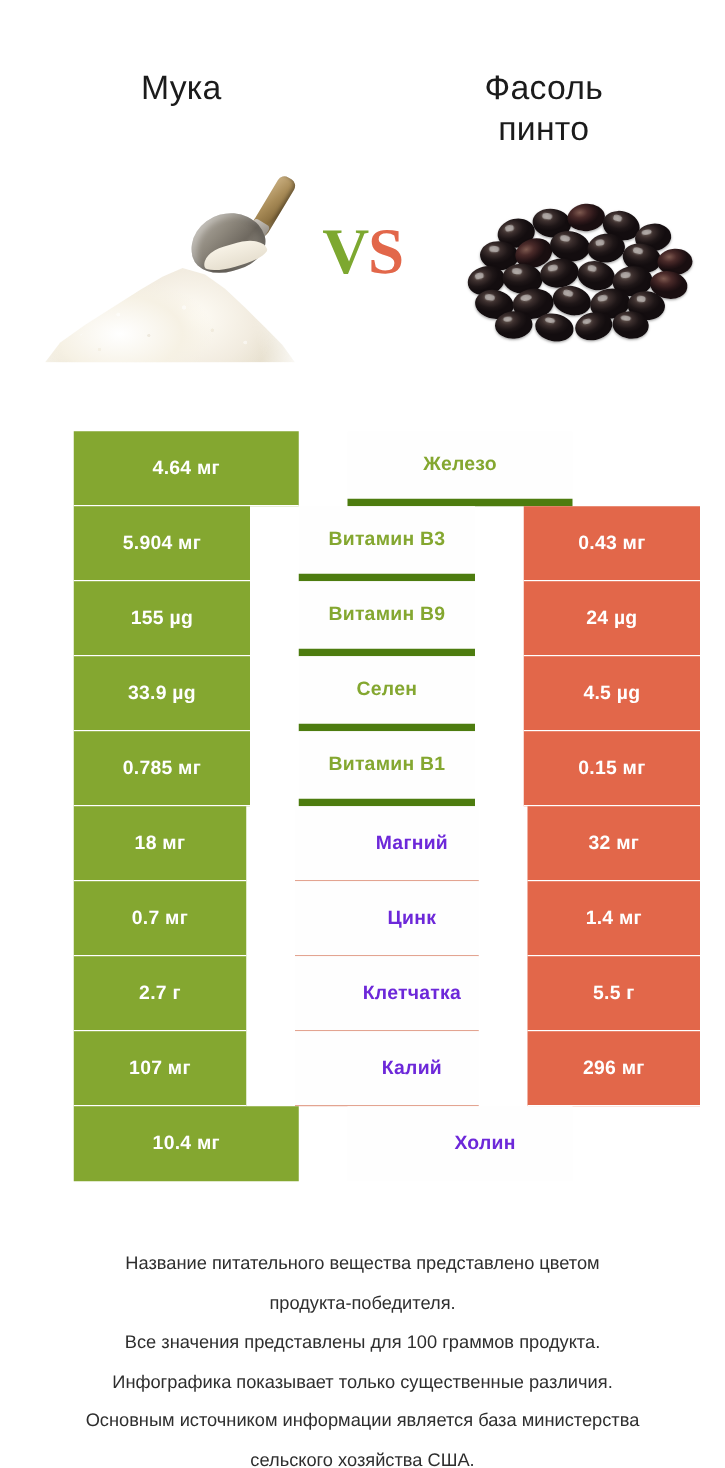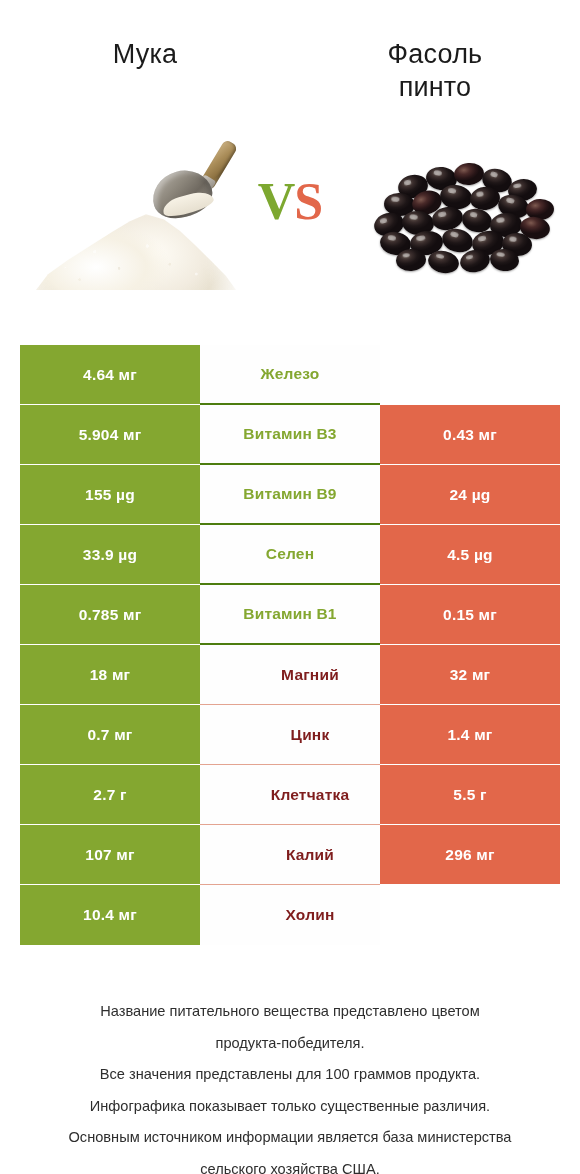--- a/index.html
+++ b/index.html
@@ -17,21 +17,21 @@
     position: relative;
     width: 580px;
     height: 1174px;
     background: #ffffff;
     overflow: hidden;
   }
 
   
   .titles {
     position: absolute;
-    top: 38px;
+    top: 54px;
     left: 0;
     width: 580px;
     height: 96px;
     display: flex;
     align-items: flex-start;
   }
   .title-col {
     width: 50%;
     text-align: center;
     padding: 0 14px;
@@ -197,20 +197,21 @@
     width: 100%;
     height: 60px;
     align-items: stretch;
   }
   .cell {
     display: flex;
     align-items: center;
     justify-content: center;
     font-size: 15.5px;
     letter-spacing: .2px;
+    margin-left: 39px;
   }
   .cell.left {
     width: 180px;
     background: #84a730;
     color: #ffffff;
     font-weight: 700;
     border-bottom: 1px solid #ffffff;
   }
   .cell.right {
     width: 180px;
@@ -221,22 +222,22 @@
   }
   .cell.mid {
     width: 180px;
     background: #fefefe;
     font-weight: 700;
     font-size: 15.5px;
   }
   .row:last-child .cell.left,
   .row:last-child .cell.right { border-bottom: none; }
 
-  .cell.mid.win-left  { color: #84a730; border-bottom: 2px solid #4d7c0f; }
-  .cell.mid.win-right { color: #7f1d1d; border-bottom: 1px solid #e3a491; padding-left: 40px; }
+  .cell.mid.win-left  { color: #84a730; border-bottom: 6px solid #4d7c0f; }
+  .cell.mid.win-right { color: #6d28d9; border-bottom: 1px solid #e3a491; padding-left: 40px; }
   .row:last-child .cell.mid { border-bottom: none; }
 
   
   .footer {
     position: absolute;
     left: 0;
     top: 990px;
     width: 580px;
     padding: 0 24px;
     text-align: center;

